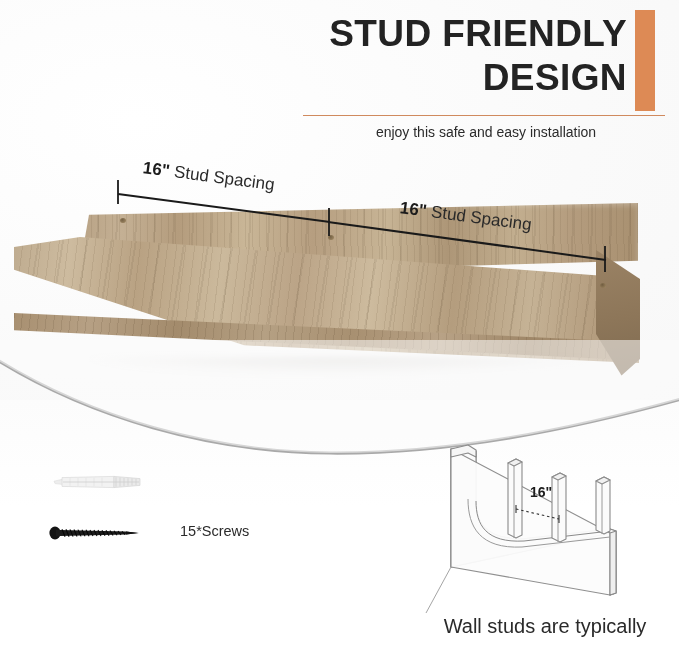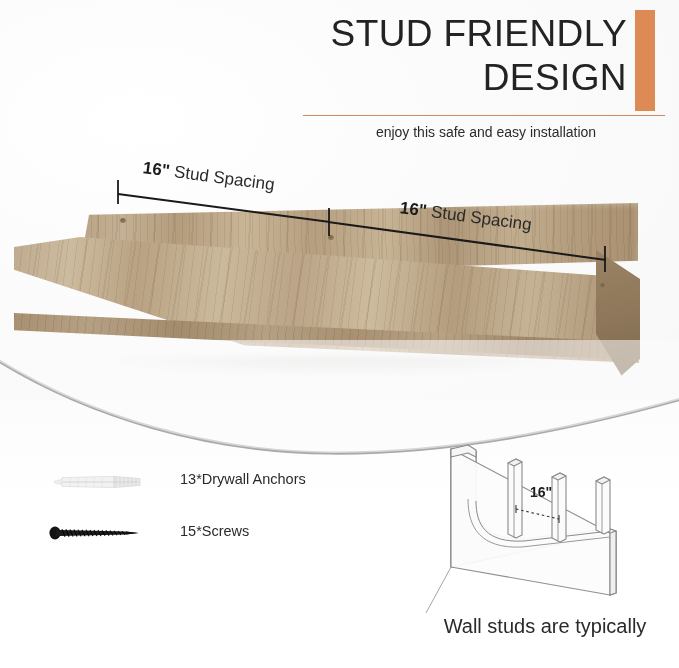--- a/index.html
+++ b/index.html
@@ -22,21 +22,21 @@
     background:linear-gradient(180deg,#fcfcfc 0%, #ffffff 40%, #ffffff 100%);
   }
 
   
   .header { position:absolute; top:0; left:300px; width:379px; height:150px; }
   .title-block {
     position:absolute; right:52px; top:12px; width:300px;
     text-align:right;
   }
   .title-line {
-    font-size:37px; font-weight:normal; color:#232323;
+    font-size:37px; font-weight:bold; color:#232323;
     letter-spacing:0.4px; line-height:44px;
     white-space:nowrap;
   }
   .accent-bar {
     position:absolute; left:635px; top:10px;
     width:20px; height:101px;
     background:#dd8a55;
   }
   .title-rule {
     position:absolute; left:303px; top:115px;
@@ -285,21 +285,20 @@
         <g fill="none" stroke="#e2e2e2" stroke-width=".7">
           <path d="M20 6.2 L20 13.8"></path>
             <path d="M28 6.0 L28 14.0"></path>
           <path d="M36 5.9 L36 14.1"></path>
             <path d="M44 5.8 L44 14.2"></path>
           <path d="M52 5.7 L52 14.3"></path>
         </g>
         <path d="M13 10 L89 10" stroke="#cfcfcf" stroke-width=".8"></path>
       </svg>
     </div>
-    <div class="part-label">13*Drywall Anchors</div>
   </div>
 
   <div class="part-row r1">
     <div class="part-icon">
       <svg class="ic-screw" viewBox="0 0 100 20">
         <ellipse cx="7" cy="10" rx="5.6" ry="6.4" fill="#141414"></ellipse>
         <rect x="8" y="6.6" width="4" height="6.8" fill="#1b1b1b"></rect>
         <path d="M12 6.9 L78 8.4 L90 10 L78 11.6 L12 13.1 Z" fill="#1c1c1c"></path>
         <g stroke="#070707" stroke-width="1.05">
           <path d="M14 6.2 L17 13.8"></path>

